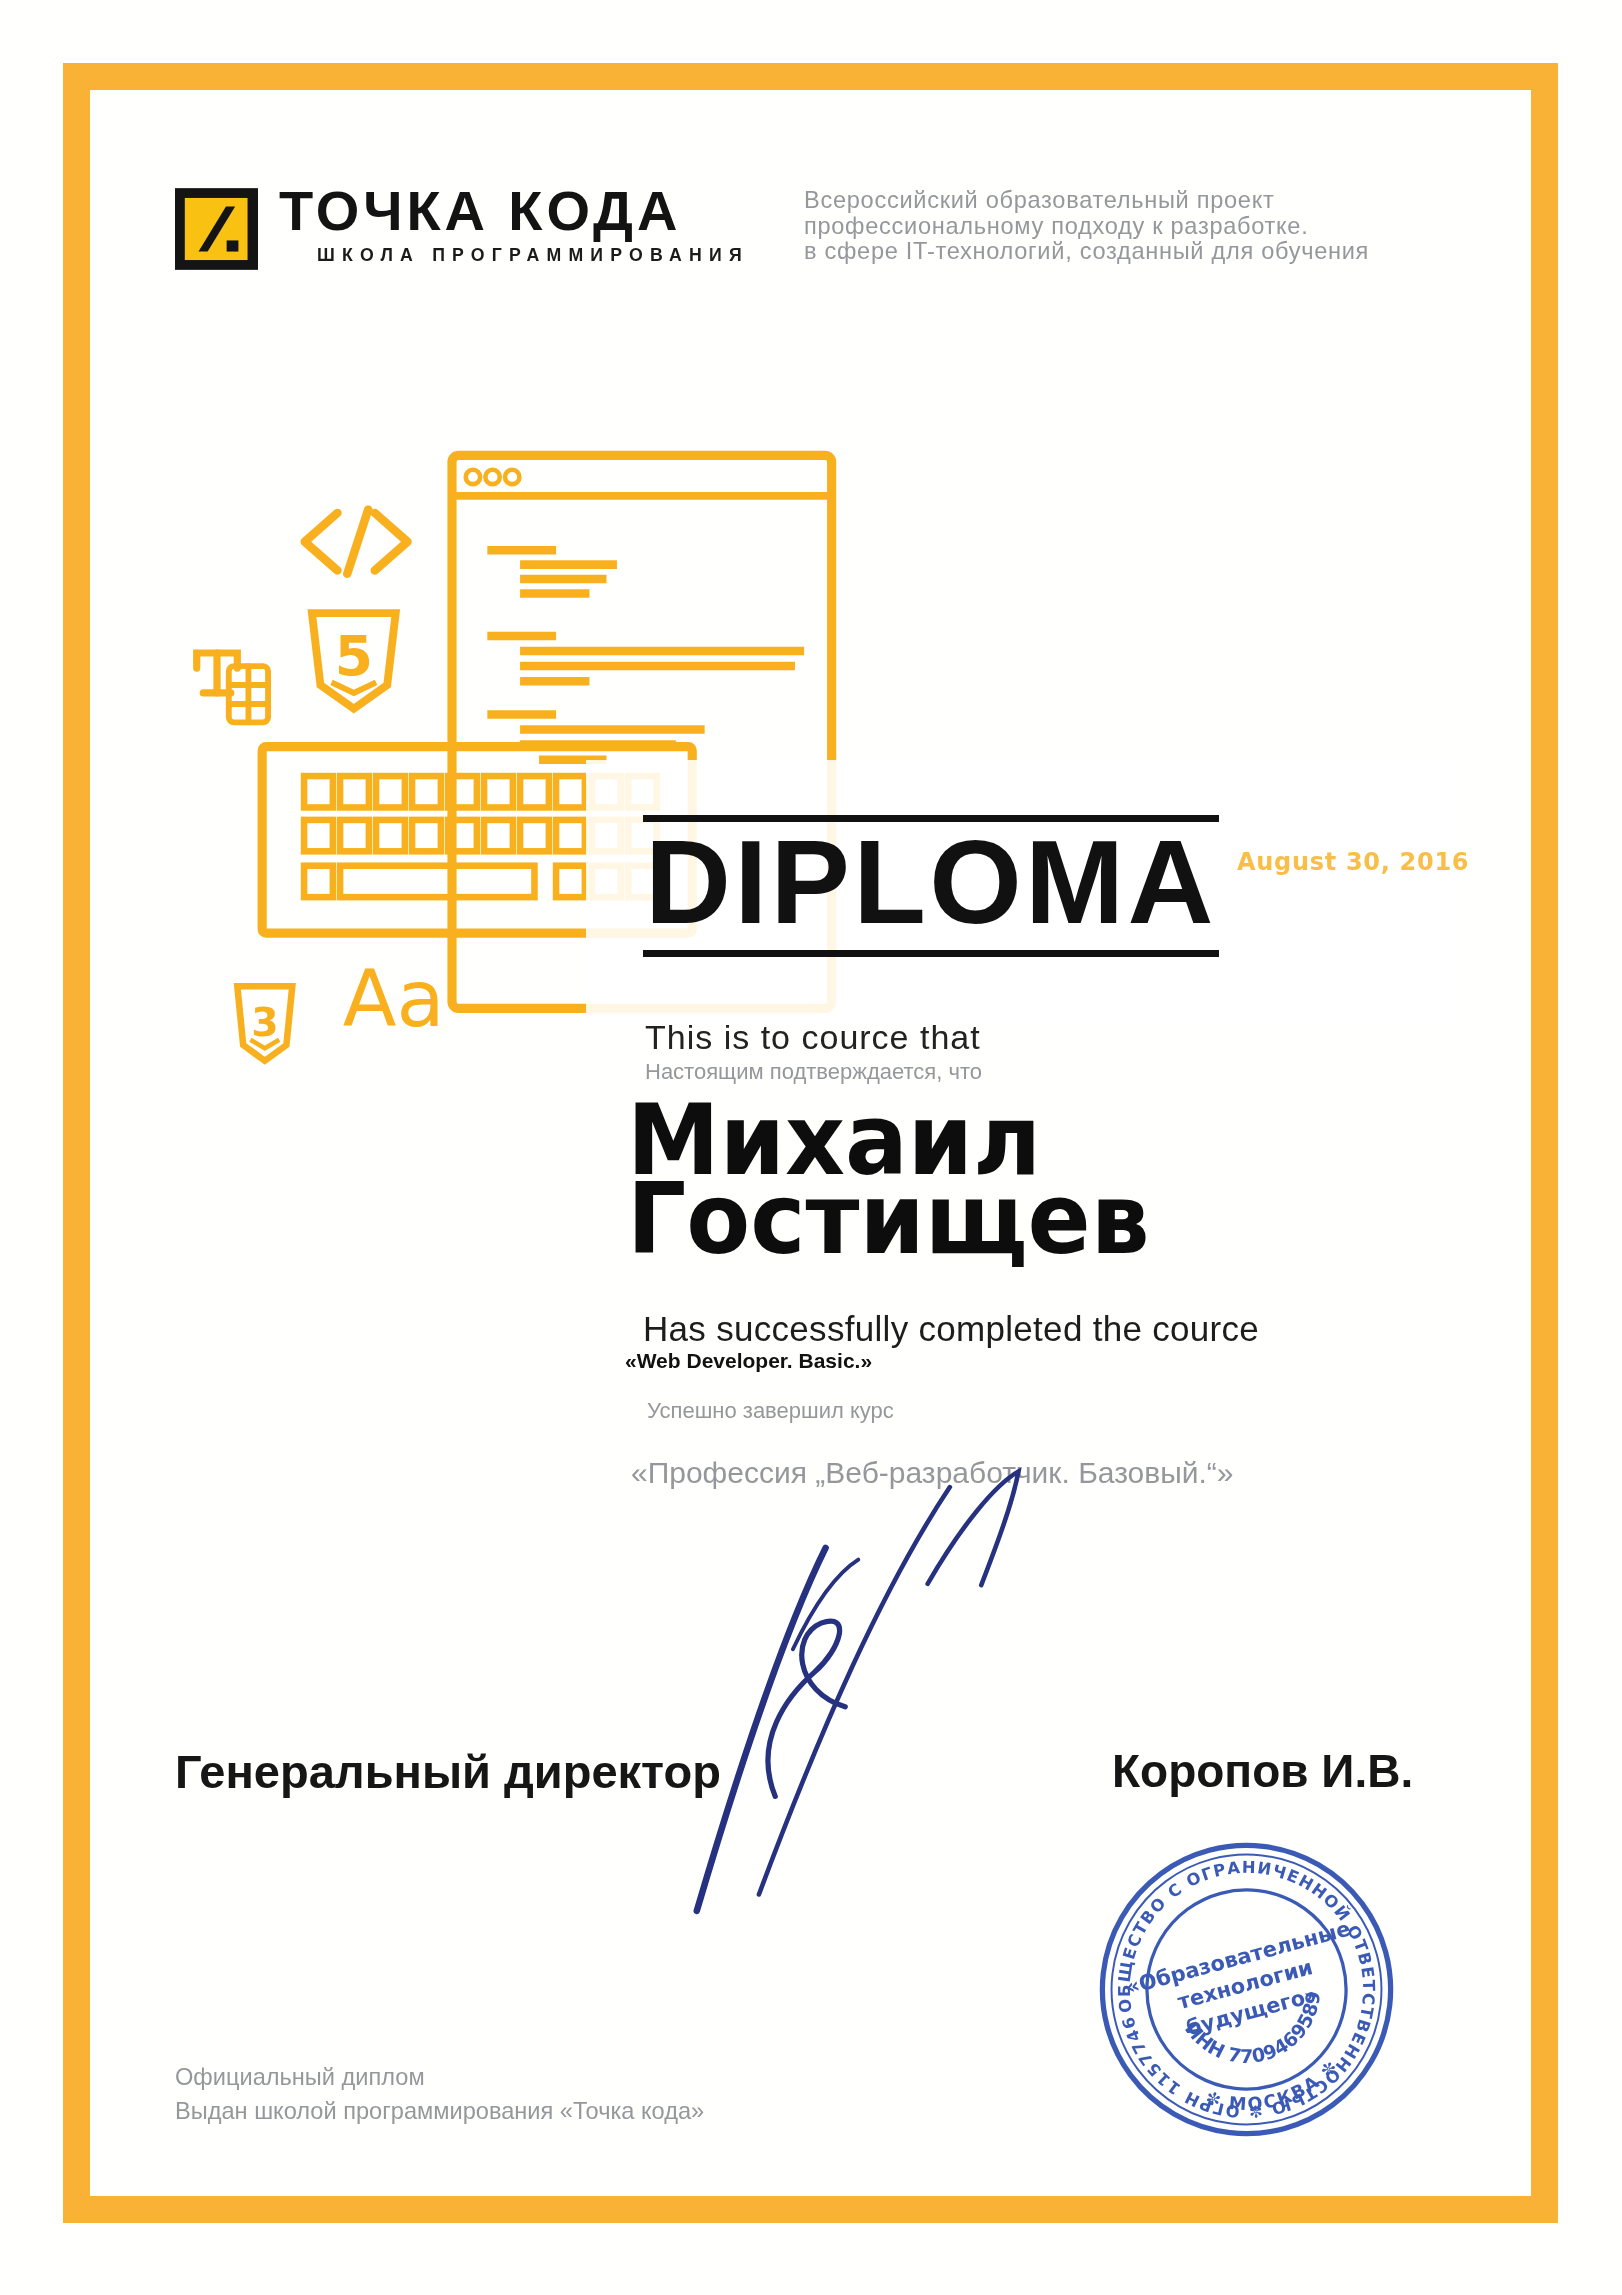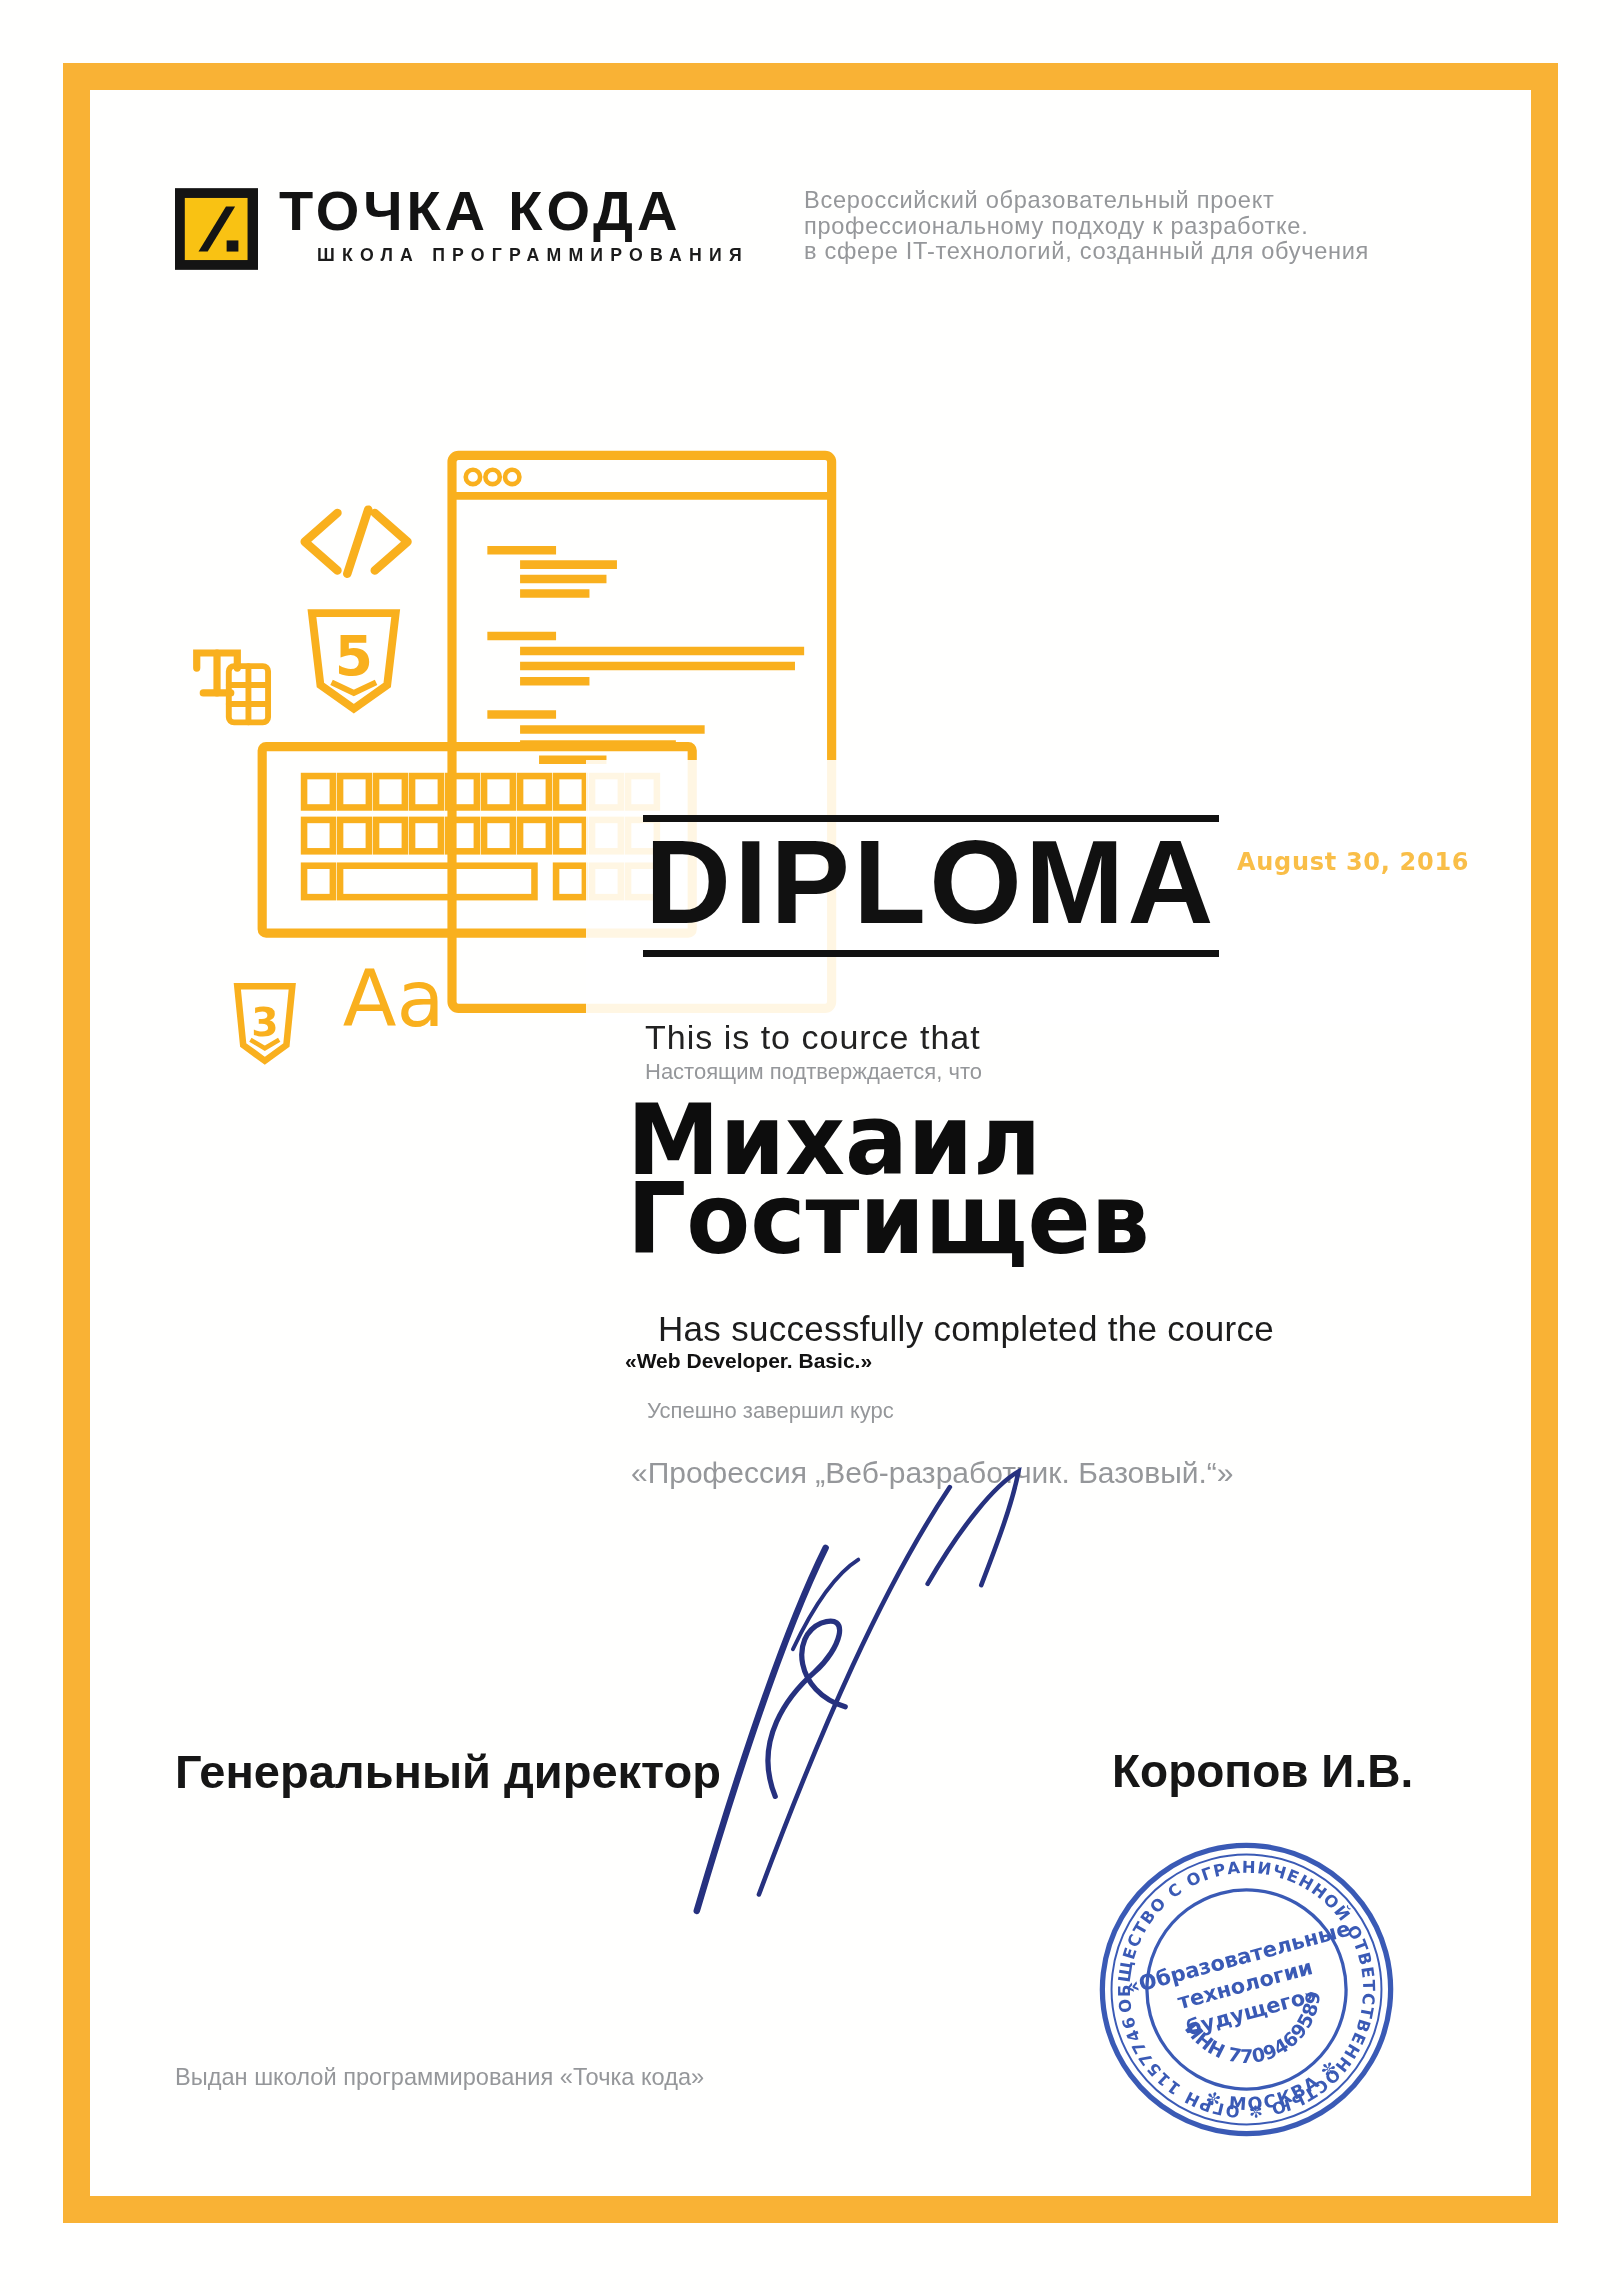--- a/index.html
+++ b/index.html
@@ -36,21 +36,21 @@
   .diploma-date{position:absolute;left:1237px;top:848px;font-size:24px;font-weight:700;
                 letter-spacing:0.7px;color:#F9BE48;font-family:"DejaVu Sans",sans-serif;white-space:nowrap;}
 
   .certify-en{position:absolute;left:645px;top:1018px;font-size:34px;letter-spacing:1px;color:#222;}
   .certify-ru{position:absolute;left:645px;top:1059px;font-size:22px;color:#95979A;}
 
   .recipient{position:absolute;left:627px;top:1101px;font-size:98px;line-height:79px;
              font-weight:700;font-family:"DejaVu Sans",sans-serif;color:#0d0d0d;
              transform:scaleX(0.95);transform-origin:left top;white-space:nowrap;}
 
-  .completed-en{position:absolute;left:658px;top:1309px;font-size:35px;letter-spacing:0.3px;color:#1d1d1d;white-space:nowrap;}
+  .completed-en{position:absolute;left:643px;top:1309px;font-size:35px;letter-spacing:0.3px;color:#1d1d1d;white-space:nowrap;}
   .course-title{position:absolute;left:625px;top:1349px;font-size:21px;font-weight:700;color:#111;white-space:nowrap;}
   .completed-ru{position:absolute;left:647px;top:1398px;font-size:22px;color:#95979A;white-space:nowrap;}
   .course-title-ru{position:absolute;left:631px;top:1427px;font-size:30px;color:#95979A;white-space:nowrap;margin-top:29px;}
 
   .director-label{position:absolute;left:175px;top:1744px;font-size:47px;font-weight:700;color:#161616;white-space:nowrap;}
   .director-name{position:absolute;left:1112px;top:1744px;font-size:46px;font-weight:700;color:#161616;white-space:nowrap;}
 
   .signature{position:absolute;left:654px;top:1440px;width:406px;height:497px;}
   .stamp{position:absolute;left:1086px;top:1829px;width:321px;height:321px;opacity:0.93;}
 
@@ -216,17 +216,18 @@
         <text x="245" y="248" font-size="32" text-anchor="middle">технологии</text>
         <text x="245" y="290" font-size="32" text-anchor="middle">будущего»</text>
         <text font-size="29" text-anchor="middle">
           <textPath href="#innPath" startOffset="50%">ИНН 7709469589</textPath>
         </text>
       </g>
     </g>
   </svg>
 
   <div class="footer">
+    <div>Официальный диплом</div>
     <div>Выдан школой программирования «Точка кода»</div>
   </div>
 
 </div>
 
 
 </body></html>

